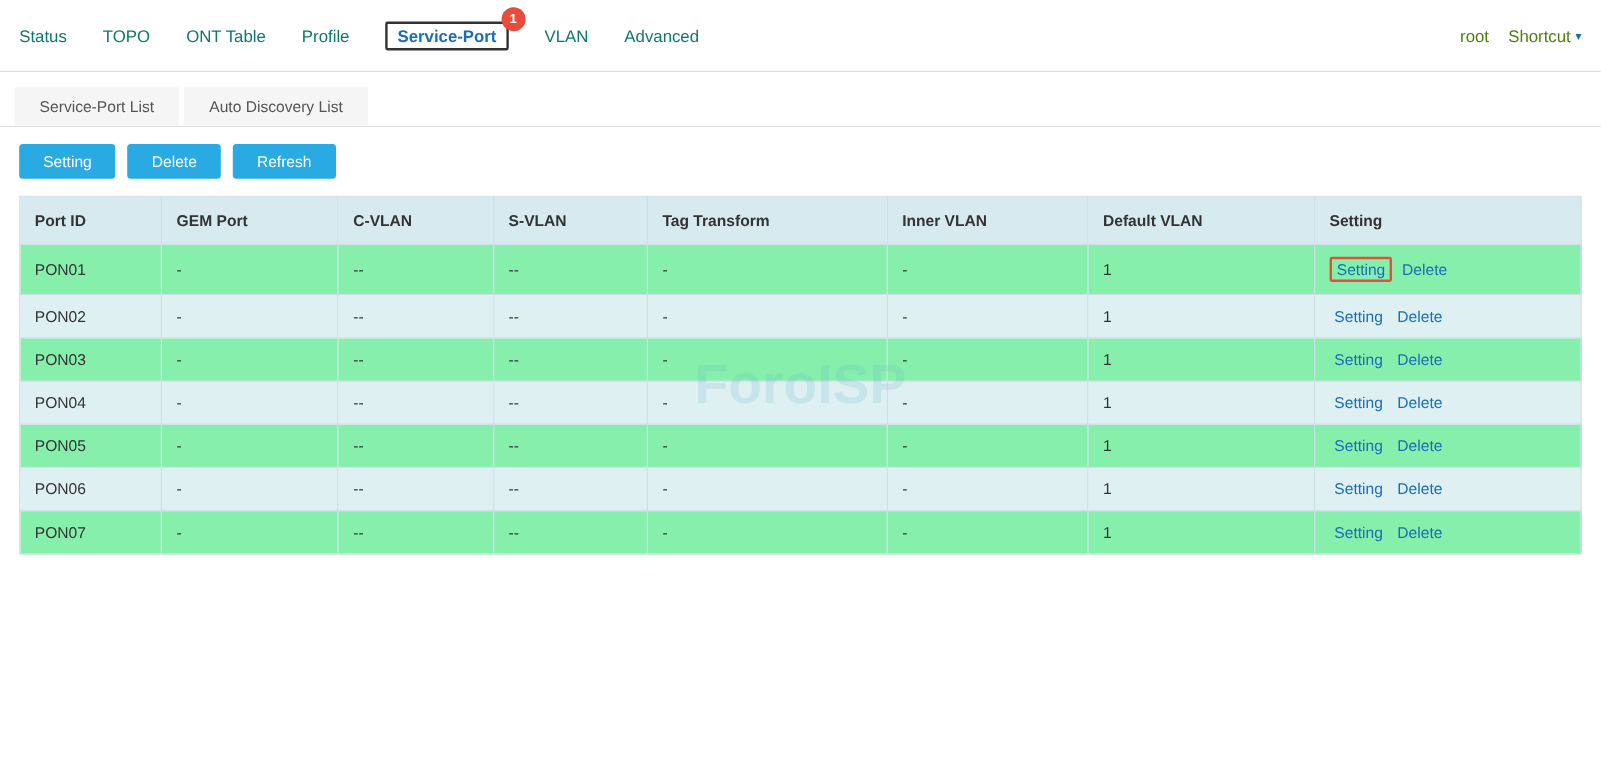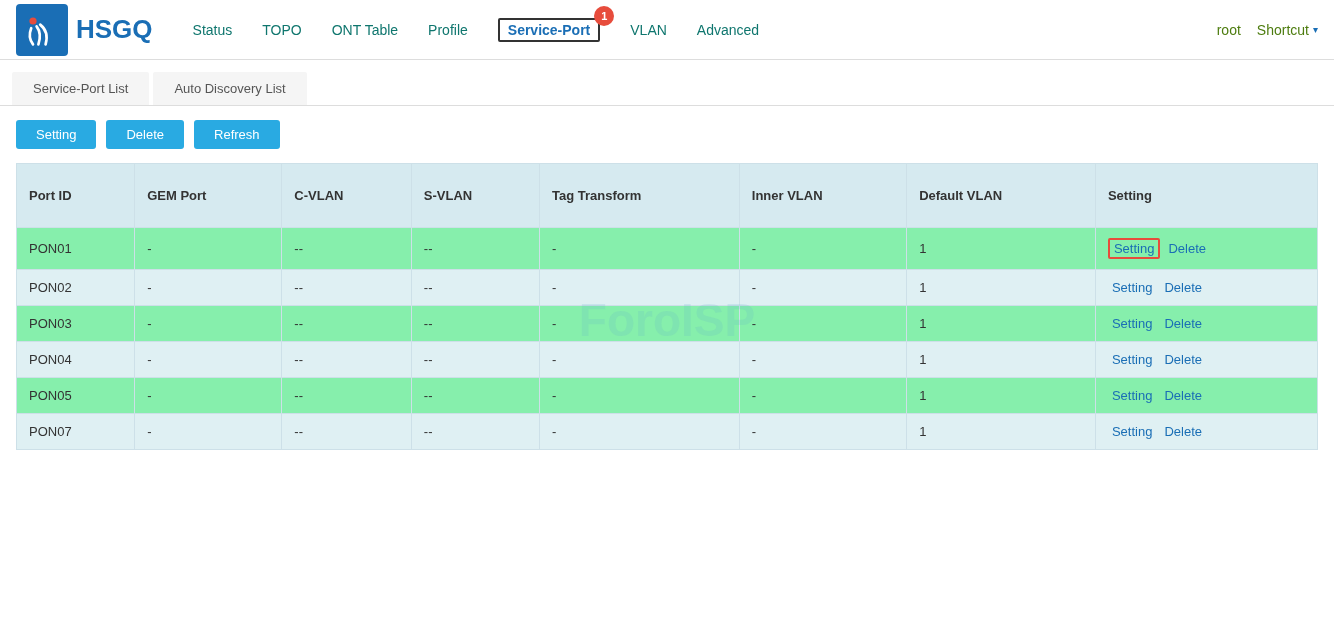--- a/index.html
+++ b/index.html
@@ -124,21 +124,21 @@
     table {
       width: 100%;
       border-collapse: collapse;
       background: #fff;
     }
     thead tr {
       background: #d6eaf0;
     }
     thead th {
       text-align: left;
-      padding: 24px 12px;
+      padding: 12px 12px;
       font-weight: 600;
       font-size: 13px;
       border: 1px solid #cde0e8;
       color: #333;
     }
     tbody tr {
       background: #86efac;
     }
     tbody tr:nth-child(even) {
       background: #dff0f3;
@@ -192,31 +192,20 @@
       align-items: center;
       justify-content: center;
       font-size: 11px;
       font-weight: bold;
     }
   </style>
 </head>
 <body>
 
 <div class="header">
-  <div class="logo-area">
-    <div class="logo-icon">
-      <svg viewBox="0 0 40 40" xmlns="http://www.w3.org/2000/svg">
-        <circle cx="10" cy="10" r="4" fill="#e74c3c"></circle>
-        <path d="M8 18 Q4 28 10 36" stroke="white" stroke-width="3" fill="none" stroke-linecap="round"></path>
-        <path d="M14 16 Q20 24 16 36" stroke="white" stroke-width="3" fill="none" stroke-linecap="round"></path>
-        <path d="M18 14 Q28 22 24 36" stroke="white" stroke-width="3" fill="none" stroke-linecap="round"></path>
-      </svg>
-    </div>
-    <span class="logo-text">HSGQ</span>
-  </div>
 
   <nav class="nav">
     <a class="nav-item">Status</a>
     <a class="nav-item">TOPO</a>
     <a class="nav-item">ONT Table</a>
     <a class="nav-item">Profile</a>
     <div class="nav-wrapper">
       <a class="nav-item active active-box">Service-Port</a>
       <div class="num-badge">1</div>
     </div>
@@ -328,20 +317,35 @@
     <td>-</td>
     <td>1</td>
     <td>
       <div class="setting-cell">
         <button class="link-btn">Setting</button>
         <button class="link-btn">Delete</button>
       </div>
     </td>
   </tr>
         <tr>
+    <td>PON06</td>
+    <td>-</td>
+    <td>--</td>
+    <td>--</td>
+    <td>-</td>
+    <td>-</td>
+    <td>1</td>
+    <td>
+      <div class="setting-cell">
+        <button class="link-btn">Setting</button>
+        <button class="link-btn">Delete</button>
+      </div>
+    </td>
+  </tr>
+        <tr>
     <td>PON07</td>
     <td>-</td>
     <td>--</td>
     <td>--</td>
     <td>-</td>
     <td>-</td>
     <td>1</td>
     <td>
       <div class="setting-cell">
         <button class="link-btn">Setting</button>

